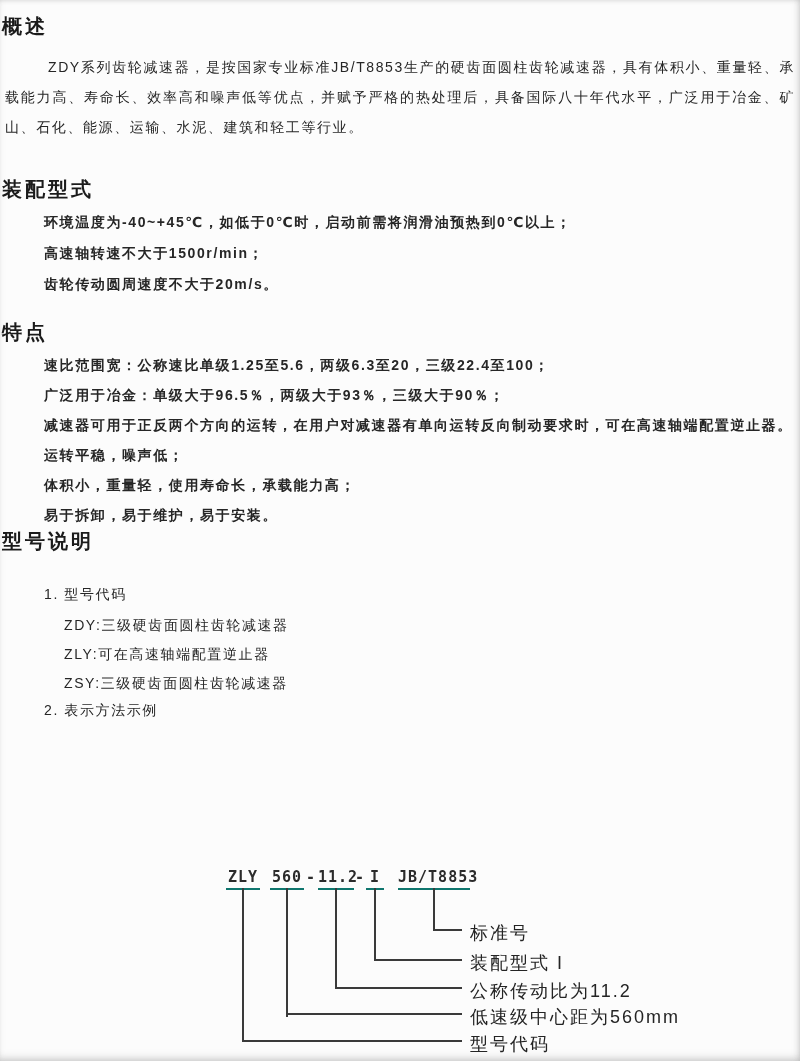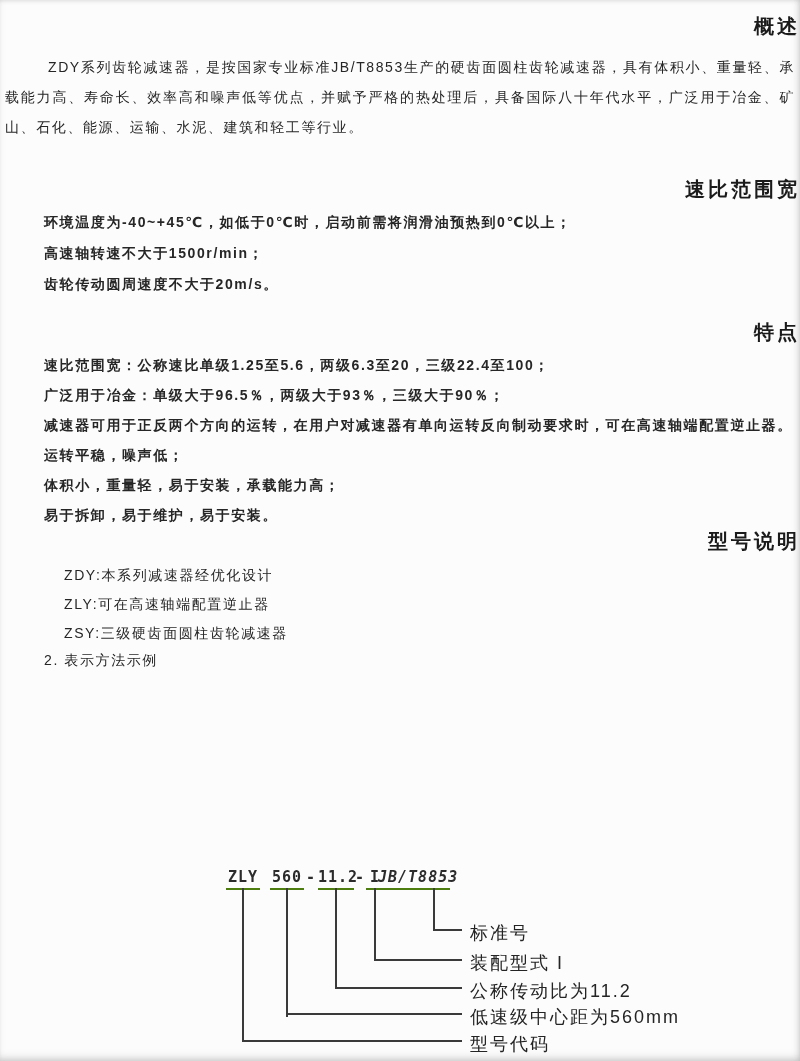--- a/index.html
+++ b/index.html
@@ -6,21 +6,21 @@
   .page{
     width:800px;height:1061px;position:relative;overflow:hidden;
     background:#fcfcfc;color:#262626;
     font-family:"Liberation Sans","DejaVu Sans",sans-serif;
     box-shadow:inset -4px 0 7px -3px rgba(130,130,130,.35),
                inset 0 -6px 9px -4px rgba(130,130,130,.38),
                inset 0 3px 5px -3px rgba(150,150,150,.30);
   }
   .heading{
     font-size:20px;font-weight:700;letter-spacing:3px;color:#1b1b1b;
-    margin:0;padding-left:2px;line-height:23px;text-align:right;
+    margin:0;padding-left:2px;line-height:23px;
   }
   #h-overview{padding-top:15px;}
   #h-conditions{margin-top:36px;}
   #h-features{margin-top:21px;}
   #h-model{}
   .para{
     margin:14px 5px 0 5px;font-size:14px;line-height:30px;
     letter-spacing:1.6px;text-indent:43px;text-align:justify;
   }
   .items{margin:6px 0 0 44px;font-size:14px;letter-spacing:1.6px;font-weight:bold;}
@@ -29,30 +29,30 @@
   .model-sub{margin:33px 0 0 44px;font-size:14px;letter-spacing:1.6px;line-height:17px;}
   #model-example-title{margin-top:4px;}
   .codes{margin:8px 0 0 64px;font-size:14px;line-height:29px;letter-spacing:1.6px;}
 
   
   .diagram{position:absolute;left:0;top:862px;width:800px;height:199px;}
   .seg{
     position:absolute;top:8px;height:18px;line-height:15px;text-align:center;
     font-family:"DejaVu Sans Mono","Liberation Mono",monospace;
     font-size:15px;font-weight:600;letter-spacing:1px;color:#2b2b2b;
-    border-bottom:2px solid #4d7c0f;
+    border-bottom:2px solid #0f766e;
   }
   .seg.dash{border-bottom:none;}
   .seg-model{left:226px;width:34px;}
   .seg-dist{left:270px;width:34px;}
   .dash1{left:304px;width:14px;}
   .seg-ratio{left:318px;width:36px;}
   .dash2{left:354px;width:12px;}
   .seg-assembly{left:366px;width:18px;}
-  .seg-standard{left:378px;width:72px;font-style:italic;}
+  .seg-standard{left:398px;width:72px;}
   .vline,.hline{position:absolute;background:#3a3a3a;}
   .vline{width:2px;top:26px;}
   .v1{left:242px;height:154px;}
   .v2{left:286px;height:129px;}
   .v3{left:335px;height:101px;}
   .v4{left:374px;height:73px;}
   .v5{left:433px;height:43px;}
   .hline{height:2px;}
   .h1{top:67px;left:433px;width:29px;}
   .h2{top:97px;left:374px;width:88px;}
@@ -70,40 +70,41 @@
   .c5{top:170px;}
 </style>
 </head>
 <body>
 
 <div class="page">
 
   <h2 class="heading" id="h-overview">概述</h2>
   <p class="para">ZDY系列齿轮减速器，是按国家专业标准JB/T8853生产的硬齿面圆柱齿轮减速器，具有体积小、重量轻、承载能力高、寿命长、效率高和噪声低等优点，并赋予严格的热处理后，具备国际八十年代水平，广泛用于冶金、矿山、石化、能源、运输、水泥、建筑和轻工等行业。</p>
 
-  <h2 class="heading" id="h-conditions">速比范围宽</h2>
+  <h2 class="heading" id="h-conditions">装配型式</h2>
   <div class="items" id="conditions-items">
     <div class="item">环境温度为-40~+45℃，如低于0℃时，启动前需将润滑油预热到0℃以上；</div>
     <div class="item">高速轴转速不大于1500r/min；</div>
     <div class="item">齿轮传动圆周速度不大于20m/s。</div>
   </div>
 
   <h2 class="heading" id="h-features">特点</h2>
   <div class="items" id="features-items">
     <div class="item">速比范围宽：公称速比单级1.25至5.6，两级6.3至20，三级22.4至100；</div>
     <div class="item">广泛用于冶金：单级大于96.5％，两级大于93％，三级大于90％；</div>
     <div class="item">减速器可用于正反两个方向的运转，在用户对减速器有单向运转反向制动要求时，可在高速轴端配置逆止器。</div>
     <div class="item">运转平稳，噪声低；</div>
-    <div class="item">体积小，重量轻，易于安装，承载能力高；</div>
+    <div class="item">体积小，重量轻，使用寿命长，承载能力高；</div>
     <div class="item">易于拆卸，易于维护，易于安装。</div>
   </div>
 
   <h2 class="heading" id="h-model">型号说明</h2>
+  <div class="model-sub">1. 型号代码</div>
   <div class="codes">
-    <div>ZDY:本系列减速器经优化设计</div>
+    <div>ZDY:三级硬齿面圆柱齿轮减速器</div>
     <div>ZLY:可在高速轴端配置逆止器</div>
     <div>ZSY:三级硬齿面圆柱齿轮减速器</div>
   </div>
   <div class="model-sub" id="model-example-title">2. 表示方法示例</div>
 
   <div class="diagram">
     <div class="seg seg-model">ZLY</div>
     <div class="seg seg-dist">560</div>
     <div class="seg dash dash1">-</div>
     <div class="seg seg-ratio">11.2</div>

